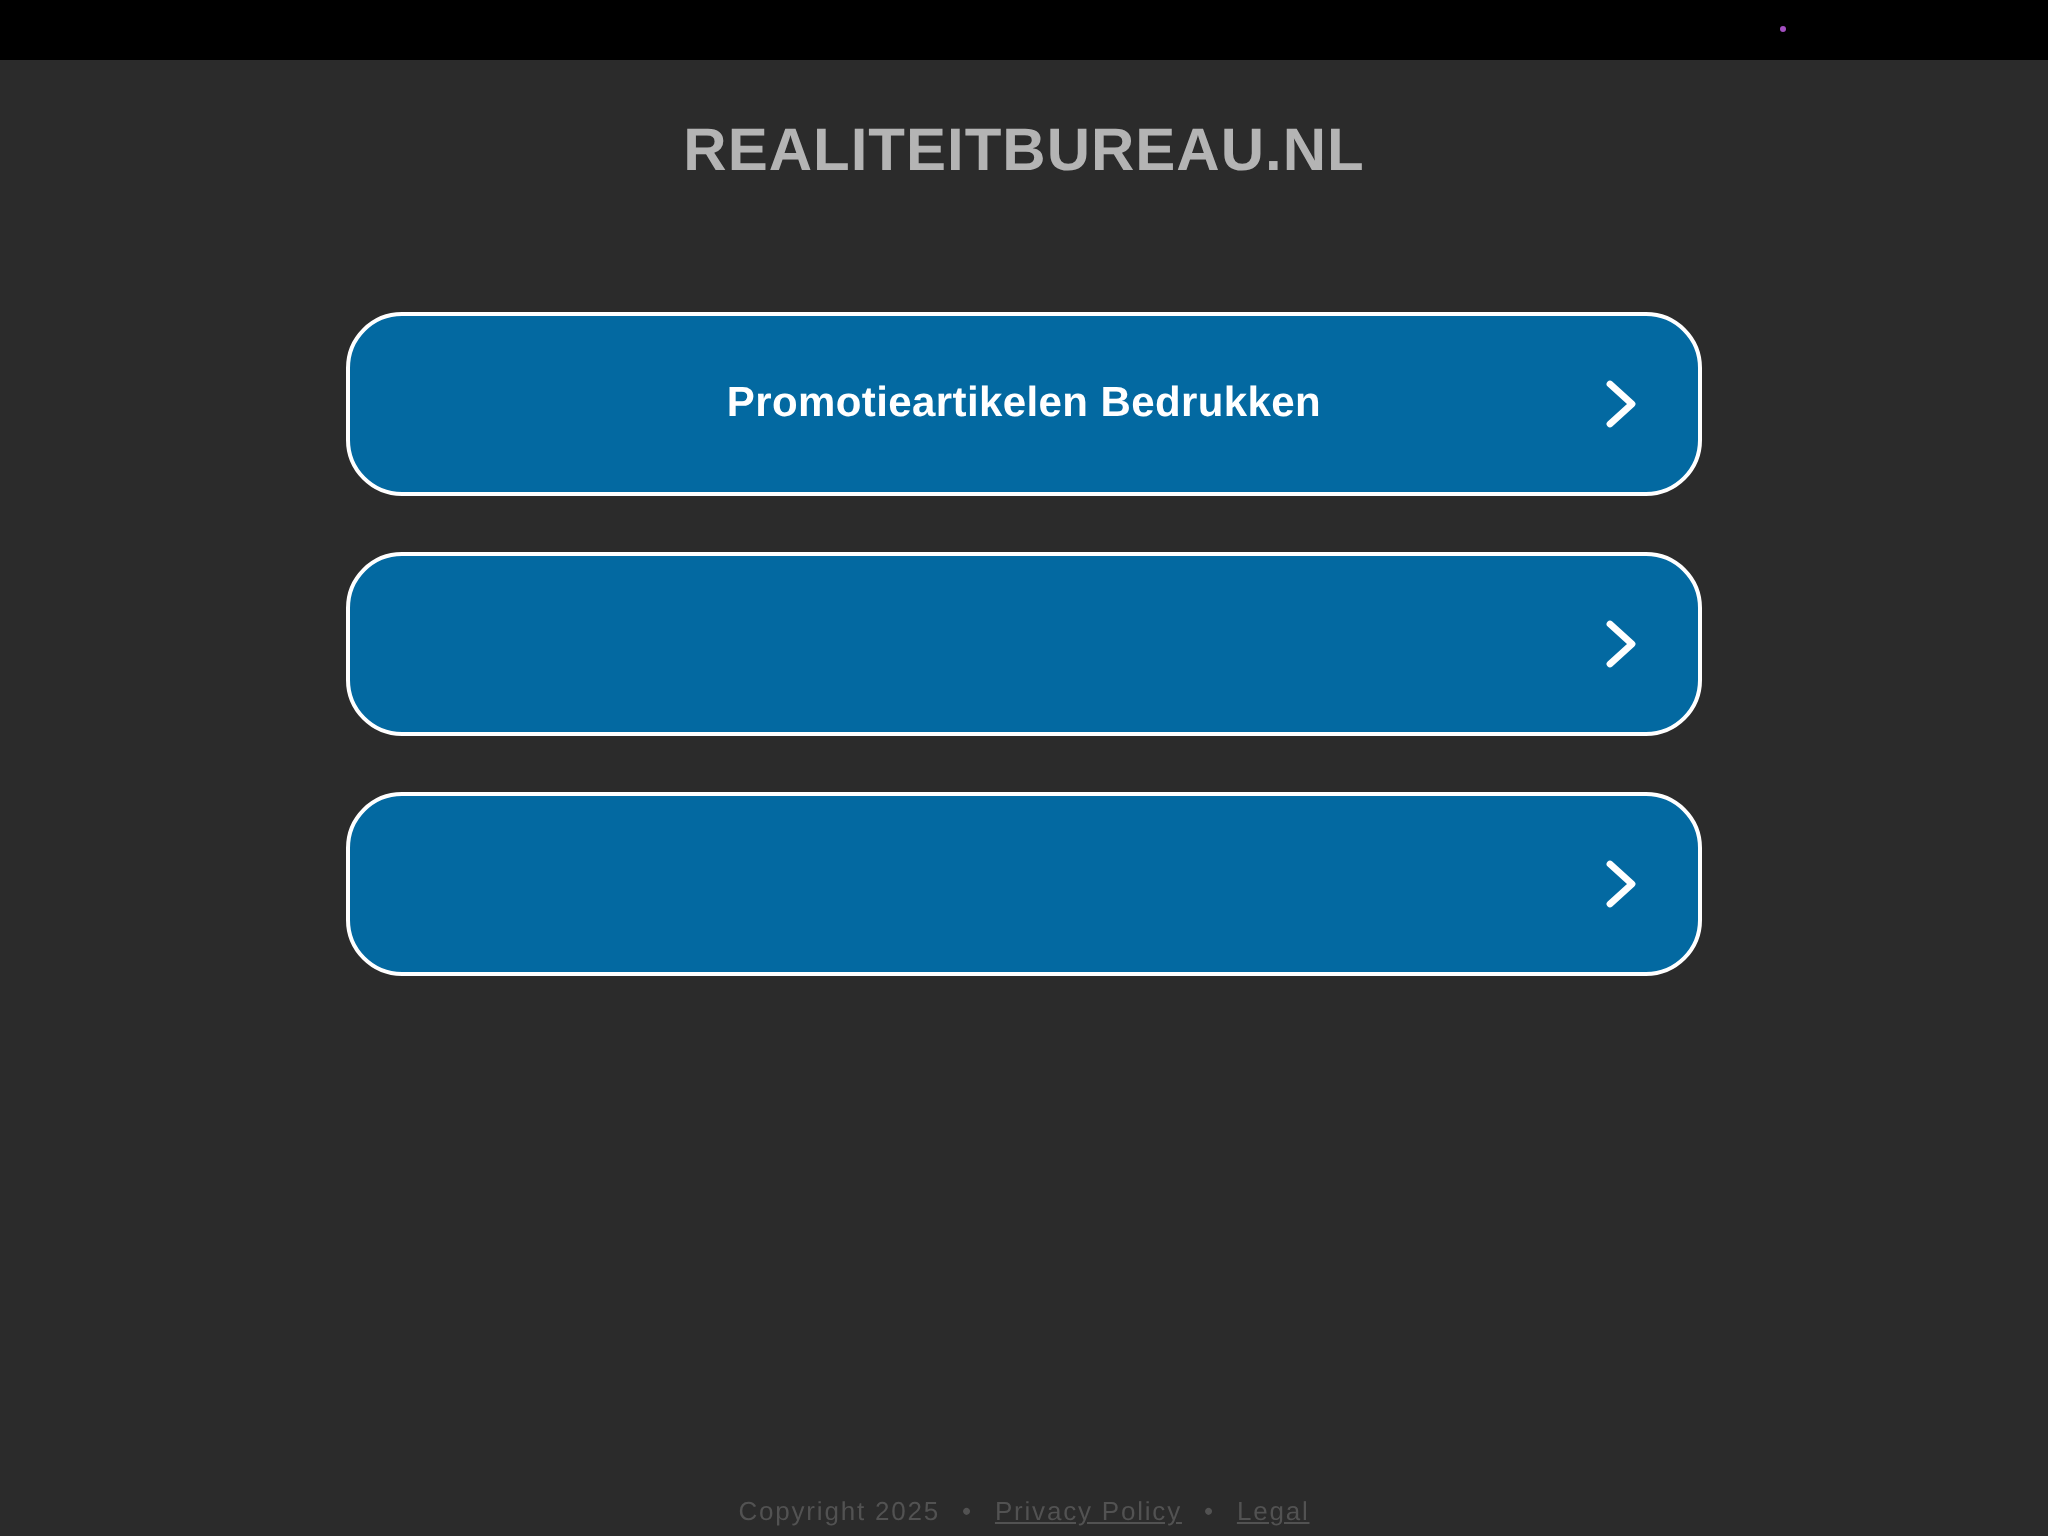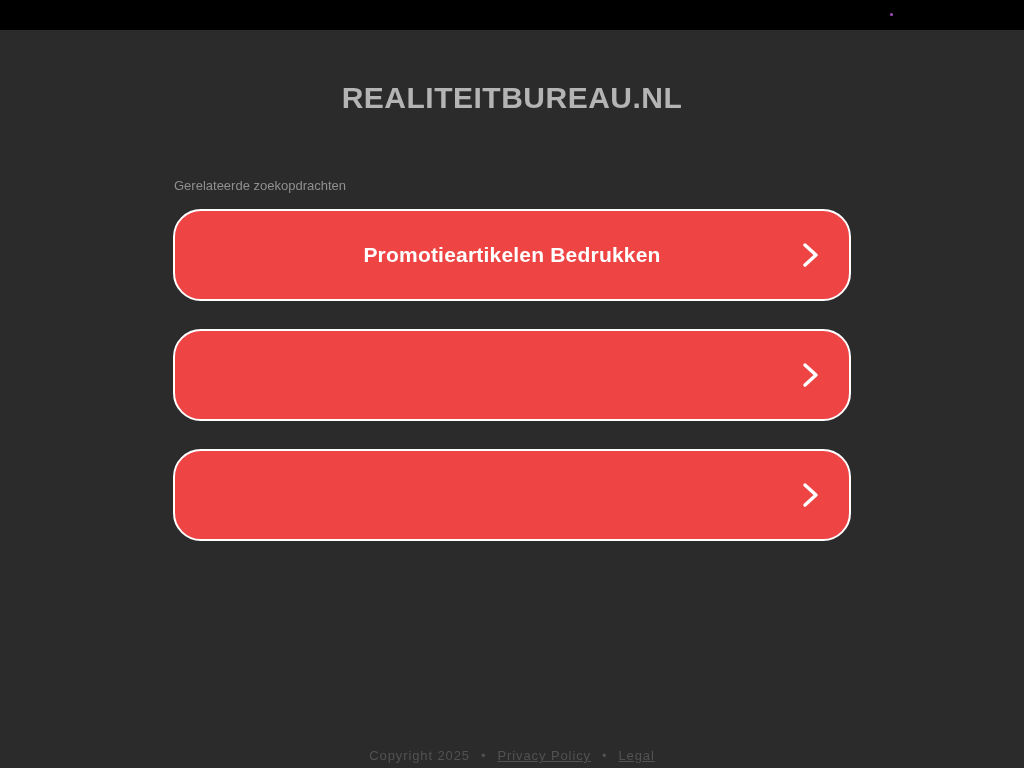--- a/index.html
+++ b/index.html
@@ -21,21 +21,21 @@
   .topbar-dot {
     position: absolute;
     left: 890px;
     top: 13px;
     width: 3px;
     height: 3px;
     border-radius: 50%;
     background: #a34fc0;
   }
   .page-title {
-    margin: 50px 0 0 0;
+    margin: 28px 0 0 0;
     text-align: center;
     font-size: 30px;
     line-height: 35px;
     font-weight: bold;
     color: #b4b4b4;
     letter-spacing: 0.5px;
   }
   .content {
     width: 678px;
     margin: 63px auto 0 auto;
@@ -48,21 +48,21 @@
     font-weight: normal;
   }
   .search-btn {
     position: relative;
     display: flex;
     align-items: center;
     justify-content: center;
     width: 100%;
     height: 92px;
     margin-bottom: 28px;
-    background: #ef4444;
+    background: #0369a1;
     border: 2px solid #ffffff;
     border-radius: 28px;
     cursor: pointer;
     text-align: right;
   }
   .search-btn-label {
     color: #ffffff;
     font-size: 21px;
     font-weight: bold;
     letter-spacing: 0.2px;
@@ -99,21 +99,20 @@
 </head>
 <body>
 
 <div class="topbar">
   <div class="topbar-dot"></div>
 </div>
 
 <h1 class="page-title">REALITEITBUREAU.NL</h1>
 
 <div class="content">
-  <p class="related-heading">Gerelateerde zoekopdrachten</p>
 
   <div class="search-btn">
     <span class="search-btn-label">Promotieartikelen Bedrukken</span>
     <svg class="chevron" viewBox="0 0 17 26">
       <polyline points="3,3 14,13 3,23" fill="none" stroke="#ffffff" stroke-width="3.4" stroke-linecap="round" stroke-linejoin="round"></polyline>
     </svg>
   </div>
 
   <div class="search-btn">
     <svg class="chevron" viewBox="0 0 17 26">

